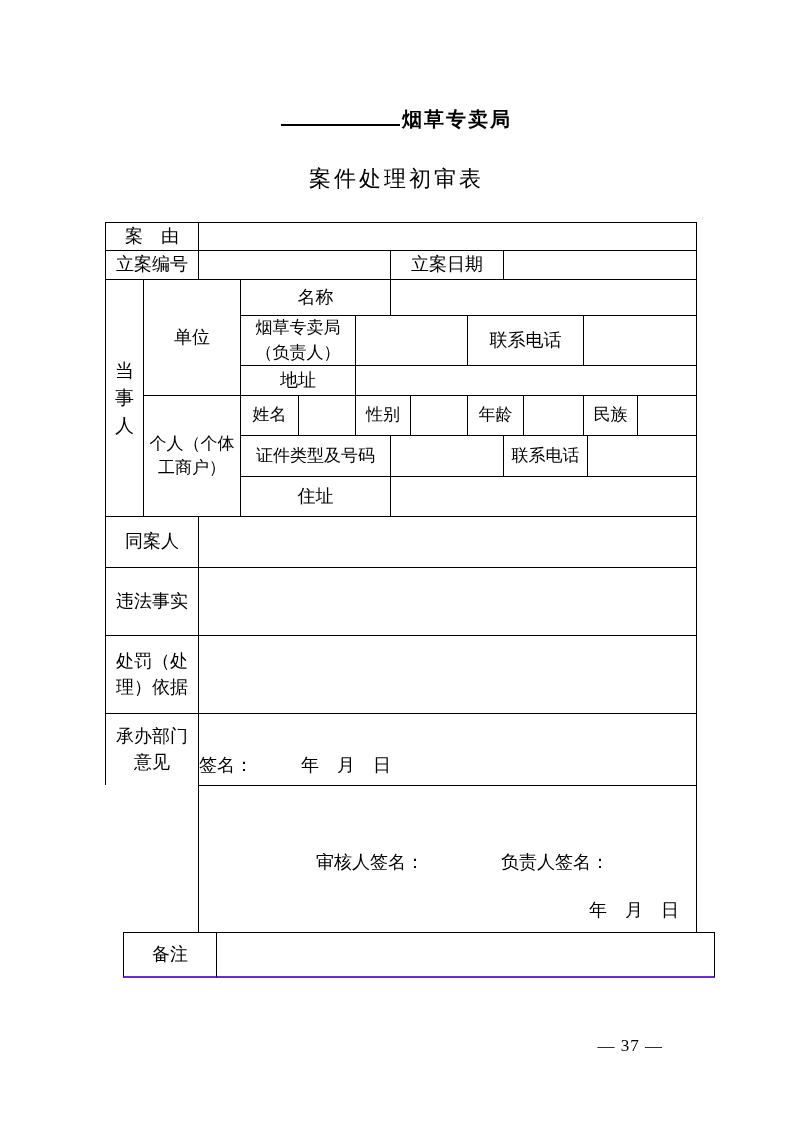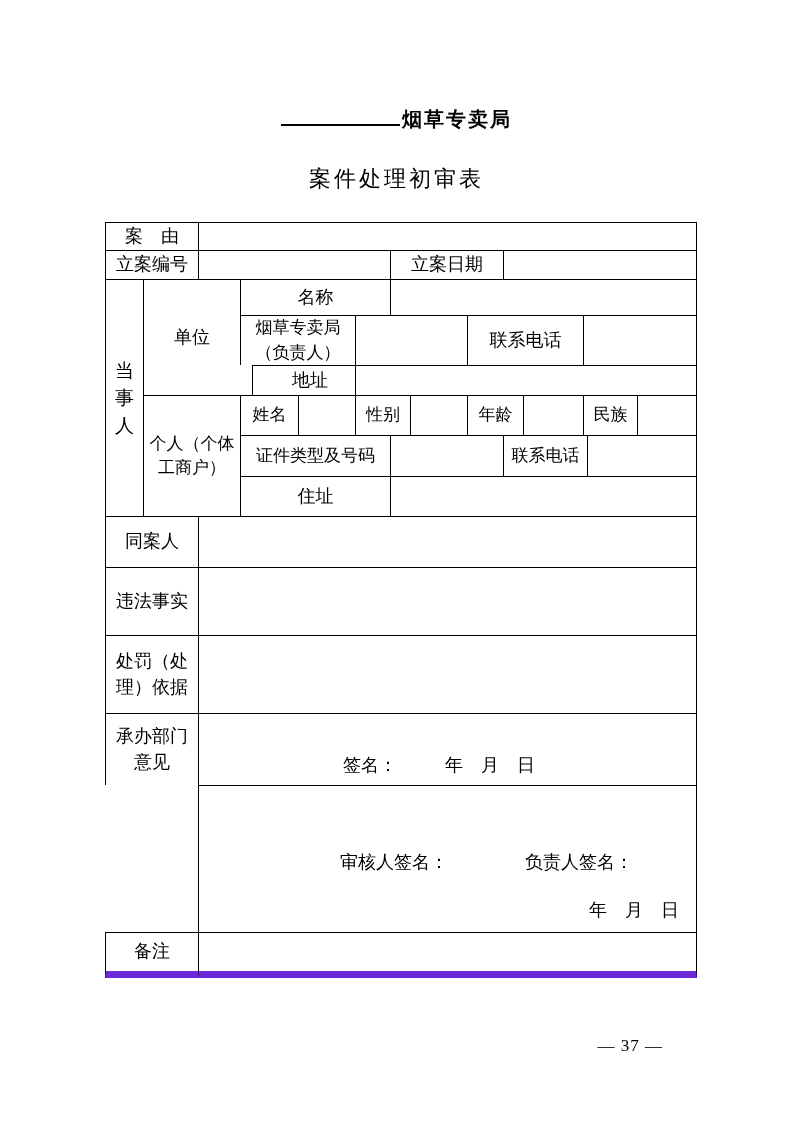--- a/index.html
+++ b/index.html
@@ -35,26 +35,26 @@
     width:592px; height:808px;
   }
   .cell {
     position:absolute; box-sizing:border-box;
     border-left:1px solid #000; border-top:1px solid #000;
     display:flex; align-items:center; justify-content:center;
     text-align:center;
     font-size:18px; line-height:1.42;
     white-space:pre-line;
   }
-  .edge-r { border-right:1px solid #000;padding-left:24px; }
-  .edge-b { border-bottom:7px solid #6d28d9; }
+  .edge-r { border-right:1px solid #000; }
+  .edge-b { border-bottom:2px solid #6d28d9;margin-left:18px; }
   .sm { font-size:17px; }
   .vert { font-size:19px; line-height:1.45; }
   .sign-cell {
-    justify-content:center; align-items:flex-end;
+    justify-content:flex-start; align-items:flex-end;
     padding:0 17px 6px 0; gap:48px;
     white-space:nowrap;
   }
   .legal-cell {
     flex-direction:column; align-items:stretch;
     justify-content:flex-start;
     white-space:nowrap;
   }
   .legal-names {
     display:flex; gap:77px;
@@ -98,21 +98,21 @@
 
     <div class="cell" style="left:135px;top:57px;width:150px;height:36px">名称</div>
     <div class="cell edge-r" style="left:285px;top:57px;width:307px;height:36px"></div>
 
     <div class="cell sm" style="left:135px;top:93px;width:115px;height:50px">烟草专卖局
 （负责人）</div>
     <div class="cell" style="left:250px;top:93px;width:112px;height:50px"></div>
     <div class="cell" style="left:362px;top:93px;width:116px;height:50px">联系电话</div>
     <div class="cell edge-r" style="left:478px;top:93px;width:114px;height:50px"></div>
 
-    <div class="cell" style="left:147px;top:143px;width:115px;height:30px">地址</div>
+    <div class="cell" style="left:135px;top:143px;width:115px;height:30px">地址</div>
     <div class="cell edge-r" style="left:250px;top:143px;width:342px;height:30px"></div>
 
     <div class="cell sm" style="left:38px;top:173px;width:97px;height:121px">个人（个体
 工商户）</div>
 
     <div class="cell sm" style="left:135px;top:173px;width:58px;height:40px">姓名</div>
     <div class="cell" style="left:193px;top:173px;width:57px;height:40px"></div>
     <div class="cell sm" style="left:250px;top:173px;width:55px;height:40px">性别</div>
     <div class="cell" style="left:305px;top:173px;width:57px;height:40px"></div>
     <div class="cell sm" style="left:362px;top:173px;width:56px;height:40px">年龄</div>

